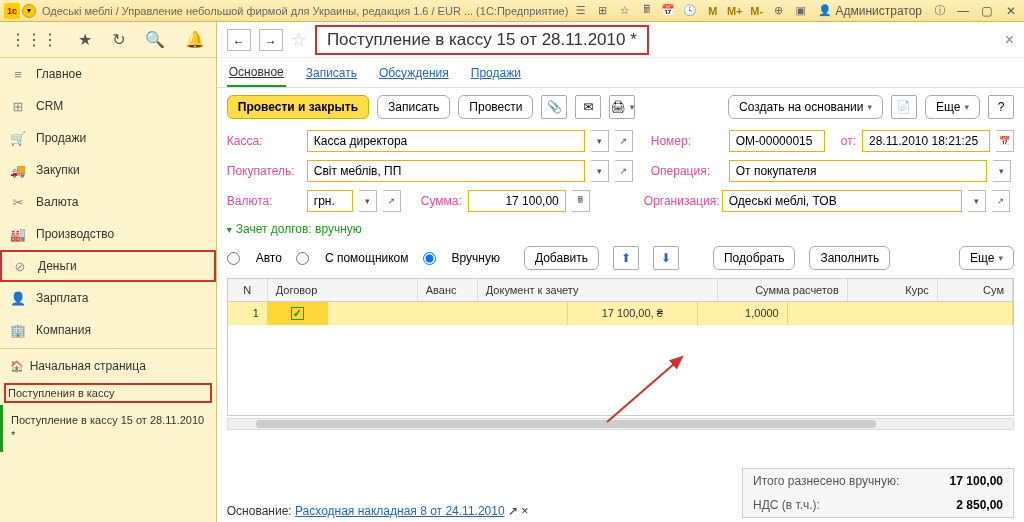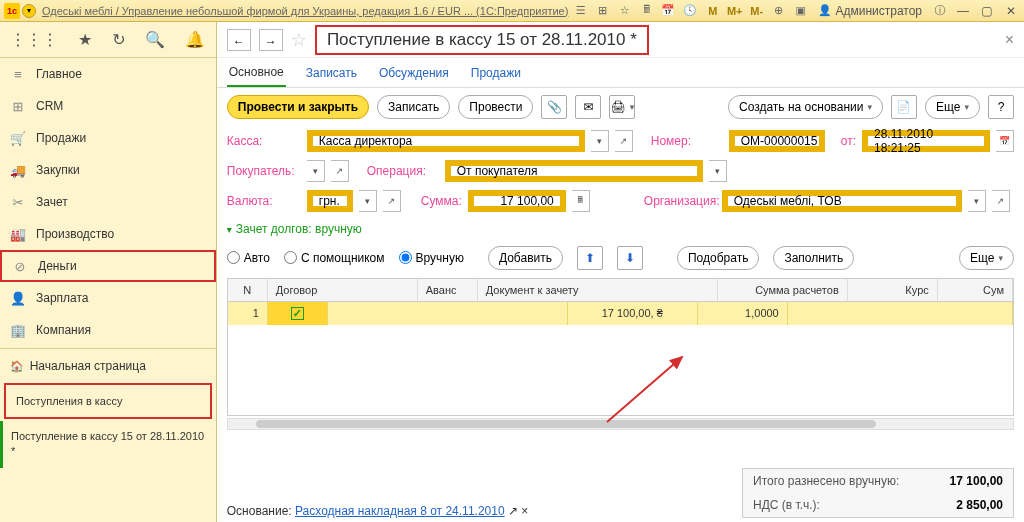--- a/index.html
+++ b/index.html
@@ -1,69 +1,69 @@
 <!DOCTYPE html>
 <html><head>
 <meta charset="utf-8">
 <style>
 * { box-sizing: border-box; margin: 0; padding: 0; font-family: Arial, sans-serif; font-size: 12px; }
 body { background: #fff; width: 1024px; height: 522px; overflow: hidden; }
 
 .titlebar { height: 22px; background: linear-gradient(#fdf0b8,#f8e29a); display: flex; align-items: center; padding: 0 4px; border-bottom: 1px solid #d4b84a; }
 .titlebar .logo { width: 16px; height: 16px; background: #ffcc00; border-radius: 2px; display: flex; align-items: center; justify-content: center; font-size: 9px; font-weight: bold; color: #c00; }
 .titlebar .dd { width: 14px; height: 14px; background: #ffcc00; border: 1px solid #b89a2a; border-radius: 7px; display: flex; align-items: center; justify-content: center; font-size: 8px; margin-left: 2px; }
-.titlebar .ttl { flex: 1; color: #666; font-size: 11px; padding-left: 6px; white-space: nowrap; overflow: hidden; text-decoration: underline; }
+.titlebar .ttl { flex: 1; color: #666; font-size: 11px; padding-left: 6px; white-space: nowrap; overflow: hidden; }
 .titlebar .ticons { display: flex; gap: 6px; align-items: center; }
 .titlebar .tico { width: 16px; height: 16px; display: flex; align-items: center; justify-content: center; font-size: 11px; color: #666; }
 .titlebar .tico.m { font-weight: bold; color: #a67c00; }
 .titlebar .user { display: flex; align-items: center; gap: 3px; color: #555; font-size: 11px; padding: 0 4px; }
 .titlebar .wbtn { width: 18px; height: 16px; display: flex; align-items: center; justify-content: center; color: #555; }
 
 .main { display: flex; height: 500px; }
 
 .sidebar { width: 232px; background: #fef5cf; border-right: 1px solid #d4c47a; display: flex; flex-direction: column; }
 .sbtop { height: 36px; display: flex; align-items: center; padding: 0 10px; gap: 20px; border-bottom: 1px solid #e0d18a; }
 .sbtop span { font-size: 16px; color: #555; }
 .sbitem { height: 32px; display: flex; align-items: center; padding: 0 10px; gap: 10px; color: #333; cursor: pointer; }
 .sbitem .ico { width: 16px; text-align: center; color: #888; font-size: 13px; }
 .sbitem.sel { border: 2px solid #d32f2f; }
 .sbsep { height: 1px; background: #e0d18a; margin: 2px 0; }
 .sbnav { padding: 8px 10px; color: #333; font-size: 11px; cursor: pointer; }
 .sbnav.home { display: flex; align-items: center; gap: 6px; }
-.sbnav.box { border: 2px solid #d32f2f; padding: 10px; margin: 2px 4px; }
+.sbnav.box { border: 2px solid #d32f2f; padding: 2px; margin: 2px 4px; }
 .sbnav.active { border-left: 3px solid #1a9c1a; padding-left: 8px; line-height: 1.4; }
 
 .content { flex: 1; background: #fff; display: flex; flex-direction: column; position: relative; }
 .chead { height: 36px; display: flex; align-items: center; padding: 0 10px; gap: 8px; border-bottom: 1px solid #eee; }
 .navbtn { width: 24px; height: 22px; border: 1px solid #bbb; background: #fff; display: flex; align-items: center; justify-content: center; }
 .star { font-size: 18px; color: #ccc; }
 .doctitle { font-size: 17px; border: 2px solid #d32f2f; padding: 3px 10px; color: #333; }
 .close-x { margin-left: auto; font-size: 16px; color: #888; }
 
 .tabs { height: 30px; display: flex; align-items: center; padding: 0 10px; gap: 18px; border-bottom: 1px solid #ddd; }
-.tab { color: #2566c4; cursor: pointer; padding: 6px 2px; }
+.tab { color: #2566c4; cursor: pointer; padding: 6px 2px; text-decoration: underline; }
 .tab.active { color: #333; border-bottom: 2px solid #1a9c1a; }
 
 .toolbar { height: 38px; display: flex; align-items: center; padding: 0 10px; gap: 8px; }
-.btn { height: 24px; border: 1px solid #aaa; background: #fff; padding: 0 10px; display: flex; align-items: center; border-radius: 12px; cursor: pointer; }
+.btn { height: 24px; border: 1px solid #aaa; background: #fff; padding: 0 10px; display: flex; align-items: center; border-radius: 6px; cursor: pointer; }
 .btn.primary { background: #ffdd44; border-color: #d4a700; font-weight: bold; }
 .ibtn { width: 26px; height: 24px; border: 1px solid #aaa; background: #fff; display: flex; align-items: center; justify-content: center; border-radius: 2px; }
 .btn .dd, .ibtn .dd { margin-left: 4px; font-size: 9px; color: #666; }
 .spacer { flex: 1; }
 
 .form { padding: 0 10px; }
 .frow { display: flex; align-items: center; height: 30px; gap: 6px; }
 .flbl { color: #ec4899; }
-.finput { height: 22px; border: 6px solid #eab308; padding: 0 6px; background: #fff; display: flex; align-items: center; }
+.finput { height: 22px; border: 1px solid #eab308; padding: 0 6px; background: #fff; display: flex; align-items: center; }
 .picker { width: 18px; height: 22px; border: 1px solid #bbb; border-left: none; display: flex; align-items: center; justify-content: center; font-size: 9px; color: #555; background: #fff; }
 .green-link { color: #1a9c1a; font-size: 13px; display: flex; align-items: center; gap: 4px; padding: 6px 0; }
 .green-link .chev { font-size: 10px; }
 
 .radios { display: flex; align-items: center; gap: 14px; padding: 4px 10px; }
-.radio { display: flex; align-items: flex-start; gap: 4px; }
+.radio { display: flex; align-items: center; gap: 16px; }
 .radio input { margin: 0; }
 
 .grid { margin: 4px 10px 0 10px; border: 1px solid #ccc; }
 .ghead { display: flex; background: #f5f5f5; border-bottom: 1px solid #ccc; }
 .gcell { padding: 5px 8px; border-right: 1px solid #ddd; font-size: 11px; color: #333; }
 .grow { display: flex; background: #fff1a8; }
 .grow .gcell { border-right: 1px solid #e8d870; }
 .grow .sel { background: #ffd633; }
 .chk { width: 13px; height: 13px; border: 1px solid #1a9c1a; display: inline-flex; align-items: center; justify-content: center; color: #1a9c1a; font-size: 11px; font-weight: bold; }
 
@@ -128,21 +128,21 @@
     <div class="sbitem">
         <span class="ico">🛒</span>
         <span>Продажи</span>
       </div>
     <div class="sbitem">
         <span class="ico">🚚</span>
         <span>Закупки</span>
       </div>
     <div class="sbitem">
         <span class="ico">✂</span>
-        <span>Зачет</span>
+        <span>Валюта</span>
       </div>
     <div class="sbitem">
         <span class="ico">🏭</span>
         <span>Производство</span>
       </div>
     <div class="sbitem sel">
         <span class="ico">⊘</span>
         <span>Деньги</span>
       </div>
     <div class="sbitem">
@@ -202,20 +202,21 @@
         <div class="picker">▾</div>
         <div class="picker">↗</div>
         <span class="flbl" style="margin-left:12px;width:72px">Номер:</span>
         <div class="finput" style="width:96px">ОМ-00000015</div>
         <span class="flbl" style="margin-left:10px">от:</span>
         <div class="finput" style="width:128px">28.11.2010 18:21:25</div>
         <div class="picker">📅</div>
       </div>
       <div class="frow">
         <span class="flbl" style="width:74px">Покупатель:</span>
+        <div class="finput" style="width:278px">Світ меблів, ПП</div>
         <div class="picker">▾</div>
         <div class="picker">↗</div>
         <span class="flbl" style="margin-left:12px;width:72px">Операция:</span>
         <div class="finput" style="width:258px">От покупателя</div>
         <div class="picker">▾</div>
       </div>
       <div class="frow">
         <span class="flbl" style="width:74px">Валюта:</span>
         <div class="finput" style="width:46px">грн.</div>
         <div class="picker">▾</div>

